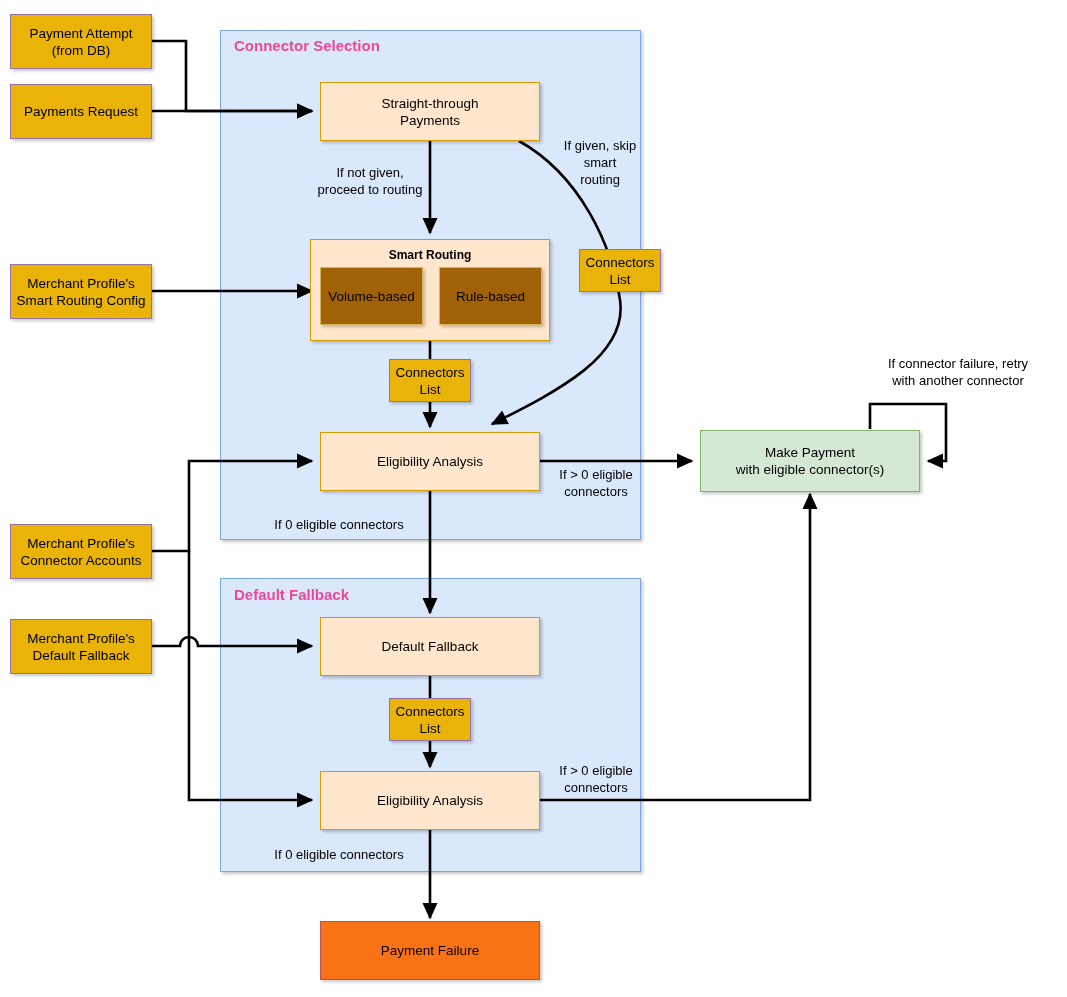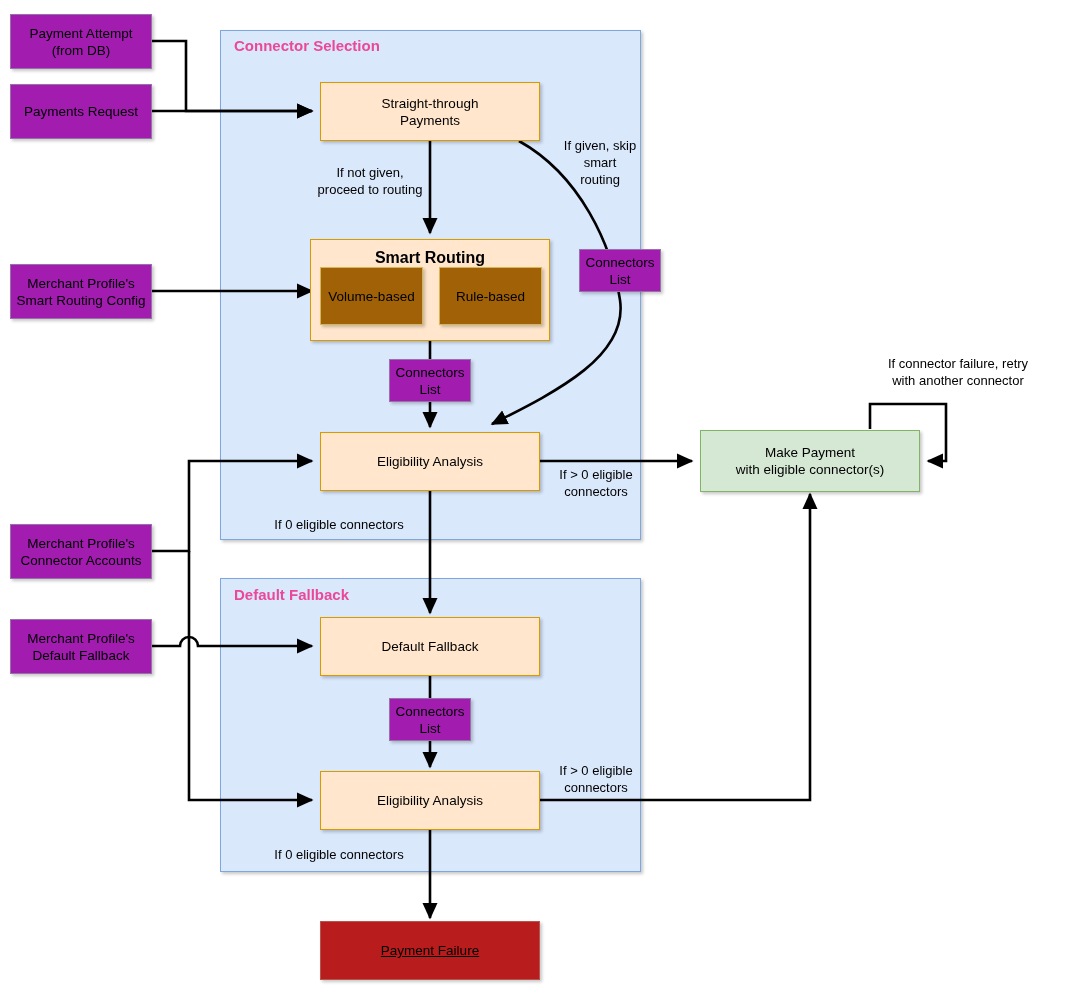--- a/index.html
+++ b/index.html
@@ -32,62 +32,61 @@
     align-items: center;
     justify-content: center;
     text-align: center;
     font-size: 13.5px;
     line-height: 1.26;
     color: #000000;
     box-shadow: 2px 2px 3px rgba(0,0,0,0.22);
     white-space: pre-line;
   }
   .n-purple {
-    background: #a21caf;
+    background: #eab308;
     border: 1px solid #9673a6;
   }
   .n-orange {
     background: #ffe6cc;
     border: 1px solid #d79b00;
   }
   .n-yellow {
     background: #a16207;
     border: 1px solid #d6b656;
     text-align: center;
   }
   .n-green {
     background: #d5e8d4;
     border: 1px solid #82b366;
     text-align: center;
   }
   .n-red {
-    background: #b91c1c;
+    background: #f97316;
     border: 1px solid #b85450;
-    text-decoration: underline;
   }
   .container {
     position: absolute;
     box-sizing: border-box;
     background: #dae8fc;
     border: 1px solid #7ea6e0;
     box-shadow: 2px 2px 3px rgba(0,0,0,0.22);
   }
   .container-title {
     position: absolute;
     font-size: 15px;
     font-weight: bold;
     color: #ec4899;
     white-space: nowrap;
   }
   .group-title {
     position: absolute;
     left: 0;
     right: 0;
     top: 8px;
-    font-size: 16px;
+    font-size: 12px;
     font-weight: bold;
     text-align: center;
   }
   .edge-label {
     position: absolute;
     font-size: 13px;
     line-height: 1.3;
     color: #000000;
     text-align: center;
     white-space: pre-line;

